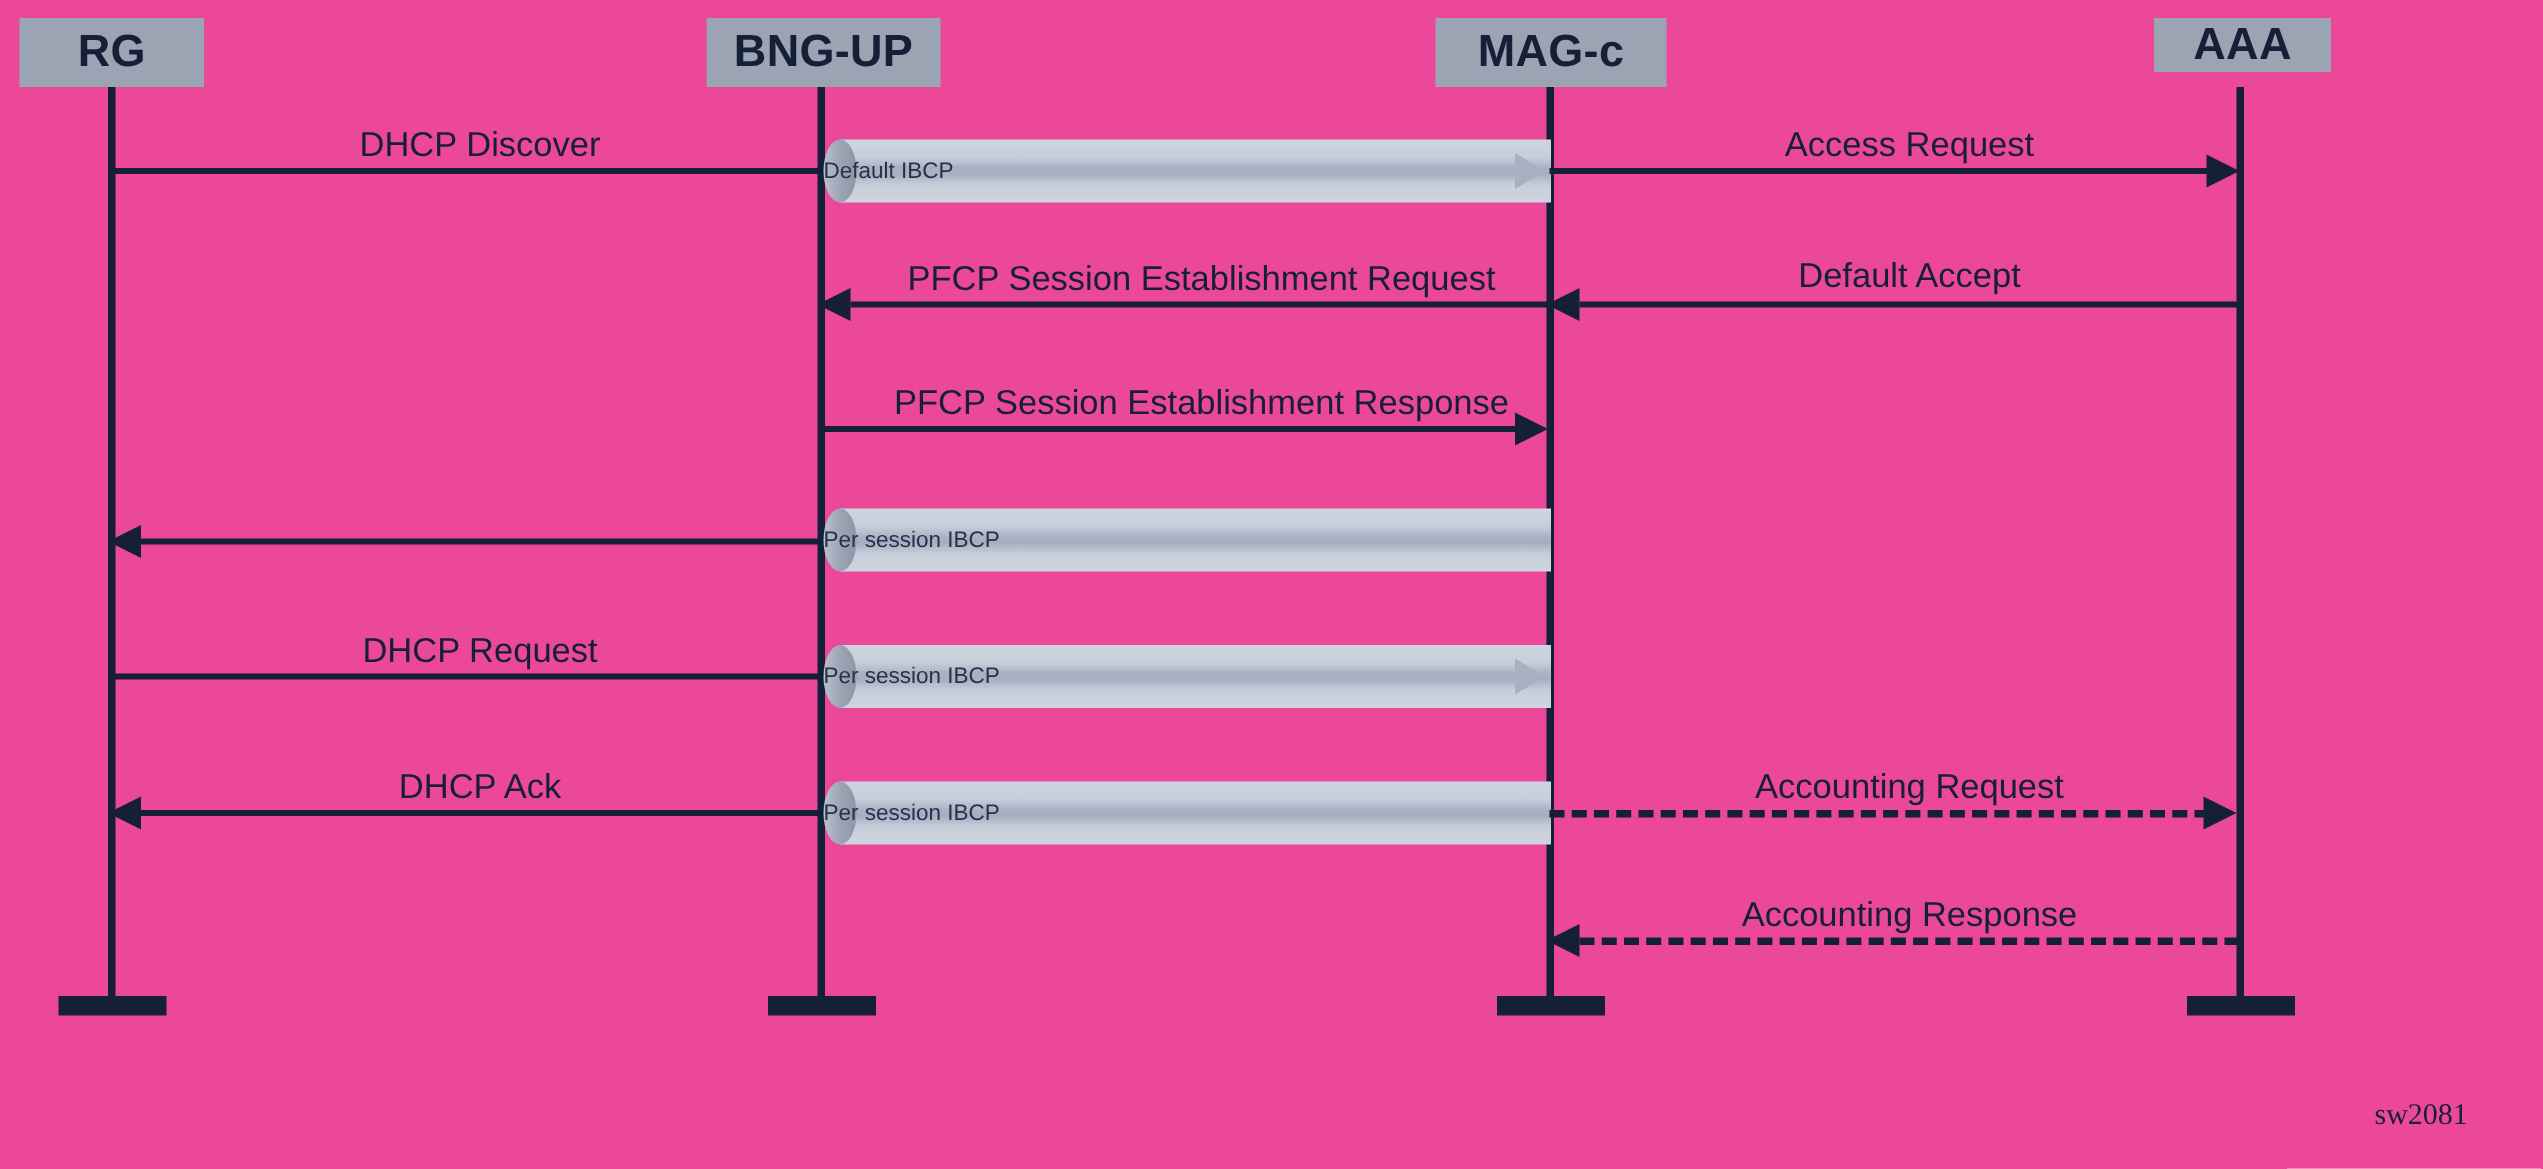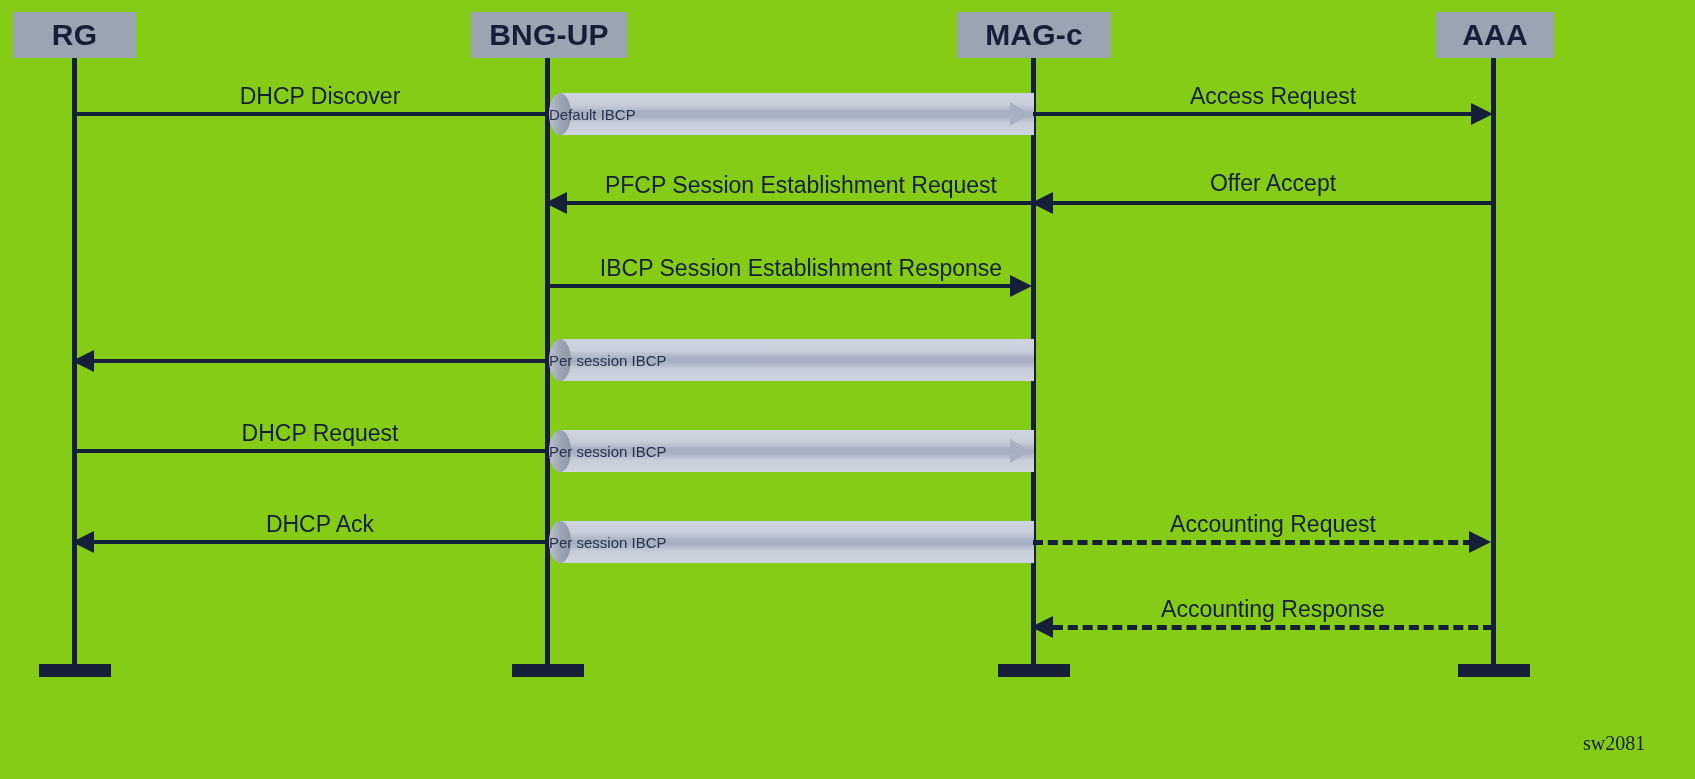--- a/index.html
+++ b/index.html
@@ -1,17 +1,17 @@
 <!DOCTYPE html>
 <html><head>
 <meta charset="utf-8">
 <style>
   html,body{margin:0;padding:0;background:#ffffff;}
   body{width:1695px;height:779px;font-family:"Liberation Sans",sans-serif;overflow:hidden;}
-  #stage{position:relative;width:1695px;height:779px;background:#84cc16;}
+  #stage{position:relative;width:1695px;height:779px;background:#ec4899;}
 
   .actor-box{
     position:absolute;background:#9aa4b2;
     display:flex;align-items:center;justify-content:center;
     color:#161f38;font-weight:bold;font-size:30px;
     letter-spacing:.2px;
   }
   .lifeline{position:absolute;background:#161f38;width:5px;}
   .base{position:absolute;background:#161f38;height:13px;}
 
@@ -73,21 +73,21 @@
 
   <div class="actor-box" style="left:13px;top:12px;width:123px;height:46px;">
     <span>RG</span>
   </div>
   <div class="actor-box" style="left:957px;top:12px;width:154px;height:46px;">
     <span>MAG-c</span>
   </div>
   <div class="actor-box" style="left:471px;top:12px;width:156px;height:46px;">
     <span>BNG-UP</span>
   </div>
-  <div class="actor-box" style="left:1436px;top:12px;width:118px;height:46px;">
+  <div class="actor-box" style="left:1436px;top:12px;width:118px;height:36px;">
     <span>AAA</span>
   </div>
 
   <div class="lifeline" style="left:72px;top:58px;height:616px;"></div>
   <div class="lifeline" style="left:545px;top:58px;height:616px;"></div>
   <div class="lifeline" style="left:1031px;top:58px;height:616px;"></div>
   <div class="lifeline" style="left:1491px;top:58px;height:616px;"></div>
 
   <div class="base" style="left:39px;top:664px;width:72px;"></div>
   <div class="base" style="left:512px;top:664px;width:72px;"></div>
@@ -126,25 +126,25 @@
   <div class="msg-line" style="left:72px;top:112px;width:476px;"></div>
 
   <div class="msg-label" style="left:1033px;top:83px;width:460px;">Access Request</div>
   <div class="msg-line" style="left:1033px;top:112px;width:442px;"></div>
   <div class="arrow-r" style="left:1471px;top:103px;"></div>
 
   <div class="msg-label" style="left:548px;top:172px;width:486px;">PFCP Session Establishment Request</div>
   <div class="msg-line" style="left:567px;top:201px;width:467px;"></div>
   <div class="arrow-l" style="left:545px;top:192px;"></div>
 
-  <div class="msg-label" style="left:1033px;top:170px;width:460px;">Offer Accept</div>
+  <div class="msg-label" style="left:1033px;top:170px;width:460px;">Default Accept</div>
   <div class="msg-line" style="left:1053px;top:201px;width:440px;"></div>
   <div class="arrow-l" style="left:1031px;top:192px;"></div>
 
-  <div class="msg-label" style="left:548px;top:255px;width:486px;">IBCP Session Establishment Response</div>
+  <div class="msg-label" style="left:548px;top:255px;width:486px;">PFCP Session Establishment Response</div>
   <div class="msg-line" style="left:548px;top:284px;width:466px;"></div>
   <div class="arrow-r" style="left:1010px;top:275px;"></div>
 
   <div class="msg-line" style="left:94px;top:359px;width:454px;"></div>
   <div class="arrow-l" style="left:72px;top:350px;"></div>
 
   <div class="msg-label" style="left:72px;top:420px;width:476px;">DHCP Request</div>
   <div class="msg-line" style="left:72px;top:449px;width:476px;"></div>
 
   <div class="msg-label" style="left:72px;top:511px;width:476px;">DHCP Ack</div>

